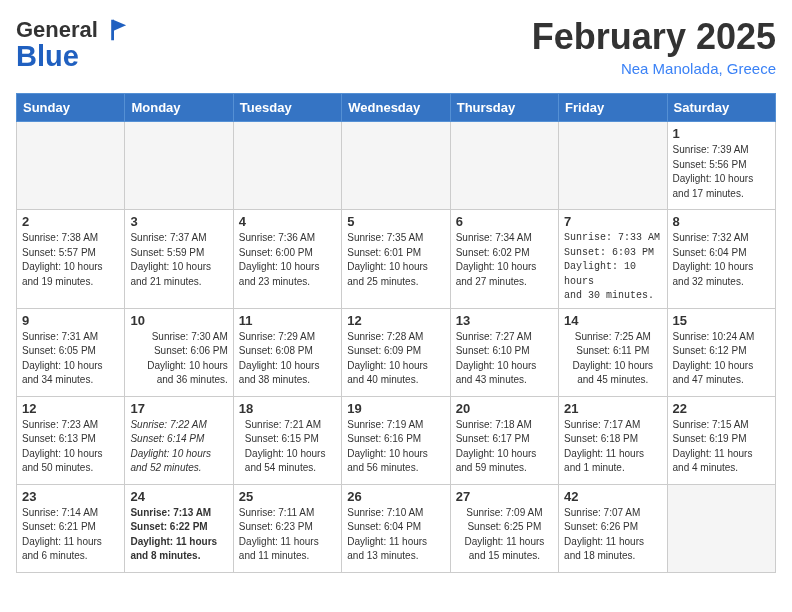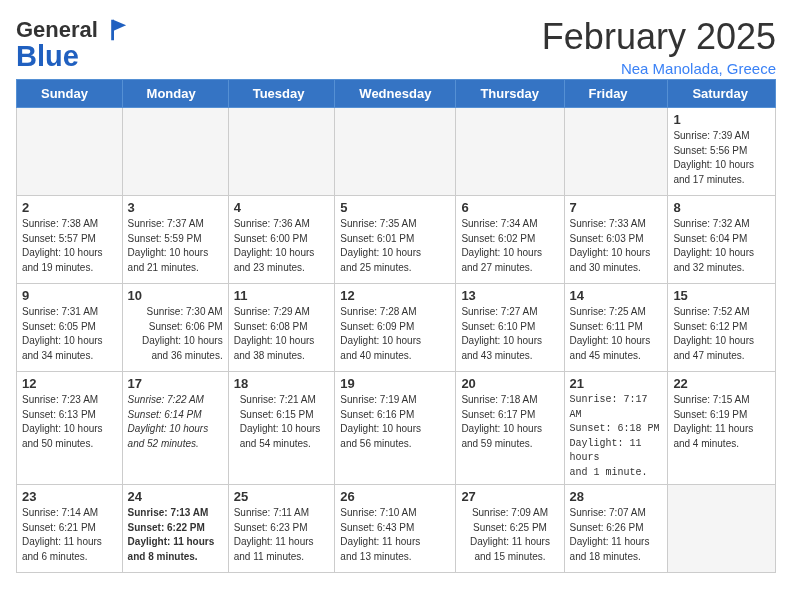--- a/index.html
+++ b/index.html
@@ -7,56 +7,56 @@
       font-family: Arial, sans-serif;
       background: #fff;
       width: 792px;
       min-height: 612px;
       padding: 16px;
     }
     .header {
       display: flex;
       justify-content: space-between;
       align-items: flex-start;
-      margin-bottom: 2px;
+      margin-bottom: 16px;
     }
     .logo {
       display: flex;
       align-items: center;
     }
     .logo-general { color: #333; }
     .logo-icon {
       width: 28px;
       height: 28px;
       margin-left: 2px;
     }
     .title-block {
       text-align: right;
     }
     .month-title {
       font-size: 36px;
-      font-weight: normal;
+      font-weight: bold;
       color: #333;
     }
     .subtitle {
       font-size: 15px;
       color: #3b82f6;
       margin-top: 2px;
     }
     .calendar {
       width: 100%;
       border-collapse: collapse;
       border: 1px solid #ccc;
     }
     .calendar th {
       background-color: #3574c4;
       color: #fff;
       font-size: 13px;
       font-weight: bold;
-      padding: 6px 24px;
+      padding: 6px 6px;
       text-align: left;
       border: 1px solid #5590d4;
     }
     .calendar td {
       vertical-align: top;
       border: 1px solid #ccc;
       padding: 4px 5px;
       width: calc(100% / 7);
       min-height: 80px;
       font-size: 10.5px;
@@ -162,21 +162,21 @@
         </td>
         <td>
           <span class="day-num">6</span>
           <div class="day-info" style="white-space: pre-line;">Sunrise: 7:34 AM
 Sunset: 6:02 PM
 Daylight: 10 hours
 and 27 minutes.</div>
         </td>
         <td>
           <span class="day-num">7</span>
-          <div class="day-info" style="white-space: pre-line;">Sunrise: 7:33 AM
+          <div class="day-info" style="white-space: pre-line; font-family: Liberation Mono, monospace;">Sunrise: 7:33 AM
 Sunset: 6:03 PM
 Daylight: 10 hours
 and 30 minutes.</div>
         </td>
         <td>
           <span class="day-num">8</span>
           <div class="day-info" style="white-space: pre-line;">Sunrise: 7:32 AM
 Sunset: 6:04 PM
 Daylight: 10 hours
 and 32 minutes.</div>
@@ -213,28 +213,28 @@
         </td>
         <td>
           <span class="day-num">13</span>
           <div class="day-info" style="white-space: pre-line;">Sunrise: 7:27 AM
 Sunset: 6:10 PM
 Daylight: 10 hours
 and 43 minutes.</div>
         </td>
         <td>
           <span class="day-num">14</span>
-          <div class="day-info" style="white-space: pre-line;">Sunrise: 7:25 AM
+          <div class="day-info" style="white-space: pre-line; text-align: center;">Sunrise: 7:25 AM
 Sunset: 6:11 PM
 Daylight: 10 hours
 and 45 minutes.</div>
         </td>
         <td>
           <span class="day-num">15</span>
-          <div class="day-info" style="white-space: pre-line;">Sunrise: 7:52 AM
+          <div class="day-info" style="white-space: pre-line;">Sunrise: 10:24 AM
 Sunset: 6:12 PM
 Daylight: 10 hours
 and 47 minutes.</div>
         </td>
       </tr>
       <tr class="week-row">
         <td>
           <span class="day-num">12</span>
           <div class="day-info" style="white-space: pre-line;">Sunrise: 7:23 AM
 Sunset: 6:13 PM
@@ -264,21 +264,21 @@
         </td>
         <td>
           <span class="day-num">20</span>
           <div class="day-info" style="white-space: pre-line;">Sunrise: 7:18 AM
 Sunset: 6:17 PM
 Daylight: 10 hours
 and 59 minutes.</div>
         </td>
         <td>
           <span class="day-num">21</span>
-          <div class="day-info" style="white-space: pre-line; font-family: Liberation Mono, monospace;">Sunrise: 7:17 AM
+          <div class="day-info" style="white-space: pre-line;">Sunrise: 7:17 AM
 Sunset: 6:18 PM
 Daylight: 11 hours
 and 1 minute.</div>
         </td>
         <td>
           <span class="day-num">22</span>
           <div class="day-info" style="white-space: pre-line;">Sunrise: 7:15 AM
 Sunset: 6:19 PM
 Daylight: 11 hours
 and 4 minutes.</div>
@@ -302,33 +302,33 @@
         <td>
           <span class="day-num">25</span>
           <div class="day-info" style="white-space: pre-line;">Sunrise: 7:11 AM
 Sunset: 6:23 PM
 Daylight: 11 hours
 and 11 minutes.</div>
         </td>
         <td>
           <span class="day-num">26</span>
           <div class="day-info" style="white-space: pre-line;">Sunrise: 7:10 AM
-Sunset: 6:43 PM
+Sunset: 6:04 PM
 Daylight: 11 hours
 and 13 minutes.</div>
         </td>
         <td>
           <span class="day-num">27</span>
           <div class="day-info" style="white-space: pre-line; text-align: center;">Sunrise: 7:09 AM
 Sunset: 6:25 PM
 Daylight: 11 hours
 and 15 minutes.</div>
         </td>
         <td>
-          <span class="day-num">28</span>
+          <span class="day-num">42</span>
           <div class="day-info" style="white-space: pre-line;">Sunrise: 7:07 AM
 Sunset: 6:26 PM
 Daylight: 11 hours
 and 18 minutes.</div>
         </td>
         <td class="empty"></td>
       </tr>
     </tbody>
 </table>
 

